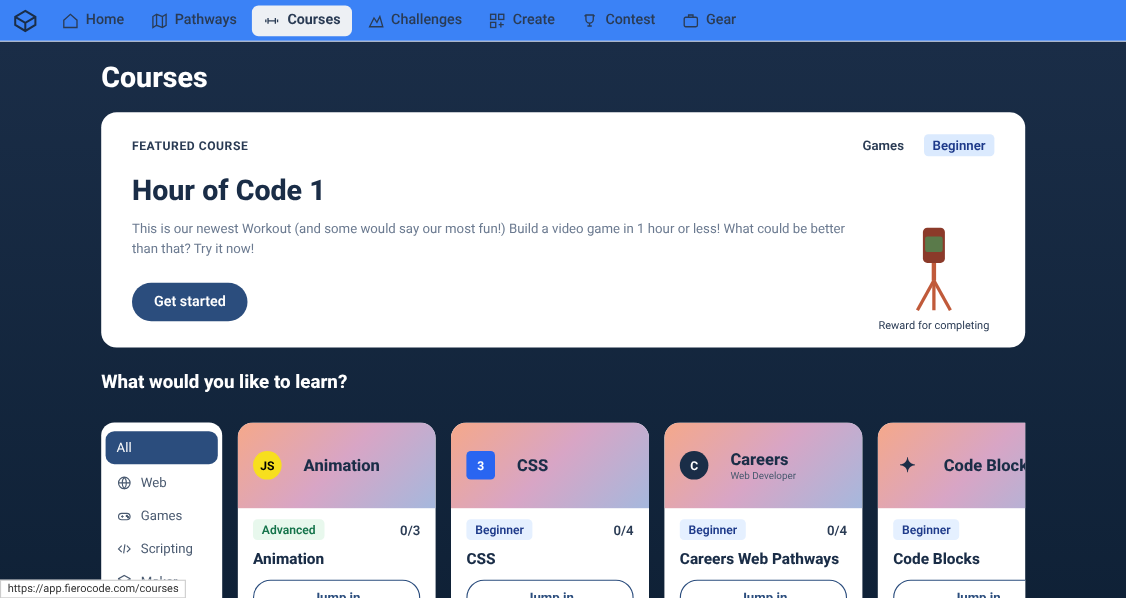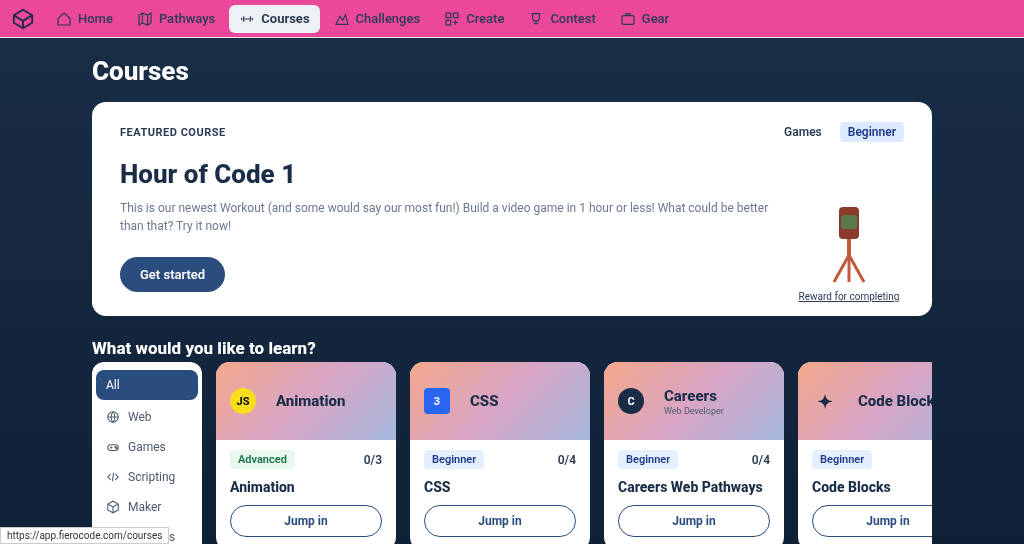--- a/index.html
+++ b/index.html
@@ -1,40 +1,40 @@
 <!DOCTYPE html>
 <html><head>
 <meta charset="utf-8">
 <style>
 * { margin: 0; padding: 0; box-sizing: border-box; font-family: -apple-system, BlinkMacSystemFont, 'Segoe UI', Roboto, sans-serif; }
 body { background: #fff; width: 1024px; height: 544px; overflow: hidden; }
 
-.topnav { height: 38px; background: #ec4899; display: flex; align-items: center; padding: 0 12px; border-bottom: 1px solid #e5e5e5; gap: 4px; }
+.topnav { height: 38px; background: #3b82f6; display: flex; align-items: center; padding: 0 12px; border-bottom: 1px solid #e5e5e5; gap: 4px; }
 .logo { width: 22px; height: 22px; margin-right: 8px; }
 .nav-item { display: flex; align-items: center; gap: 6px; padding: 6px 10px; border-radius: 6px; color: #2a3b54; font-size: 13px; font-weight: 500; cursor: pointer; }
 .nav-item.active { background: #edf0f4; font-weight: 700; }
 .nav-icon { width: 16px; height: 16px; stroke: #2a3b54; stroke-width: 1.8; fill: none; }
 
 .main { background: linear-gradient(180deg, #1a2d47 0%, #0e2035 100%); min-height: 506px; padding: 18px 0; }
 .container { max-width: 880px; margin: 0 auto; padding: 0 20px; }
 .page-title { color: #fff; font-size: 26px; font-weight: 800; margin-bottom: 16px; }
 
 .featured-card { background: #fff; border-radius: 14px; padding: 24px 28px; position: relative; min-height: 190px; }
 .featured-label { font-size: 11px; font-weight: 700; letter-spacing: 0.5px; color: #2a3b54; text-transform: uppercase; }
 .tags { position: absolute; top: 20px; right: 28px; display: flex; gap: 10px; }
 .tag { font-size: 12px; font-weight: 600; color: #2a3b54; padding: 3px 8px; border-radius: 4px; }
 .tag.highlight { background: #dbeafe; color: #1e3a8a; }
 .featured-title { font-size: 26px; font-weight: 800; color: #1a2d47; margin-top: 20px; }
 .featured-desc { font-size: 12px; color: #6b7a90; margin-top: 10px; max-width: 660px; line-height: 1.5; }
 .btn-primary { background: #2b4d7d; color: #fff; border: none; border-radius: 999px; padding: 10px 20px; font-size: 13px; font-weight: 600; margin-top: 22px; cursor: pointer; }
 .reward { position: absolute; right: 28px; bottom: 14px; text-align: center; width: 110px; }
 .reward-img { width: 70px; height: 90px; margin: 0 auto; display: flex; align-items: center; justify-content: center; }
-.reward-label { font-size: 10px; color: #2a3b54; margin-top: 4px; text-decoration: underline; }
-
-.section-heading { color: #fff; font-size: 17px; font-weight: 800; margin-top: 22px; margin-bottom: 4px; }
+.reward-label { font-size: 10px; color: #2a3b54; margin-top: 4px; }
+
+.section-heading { color: #fff; font-size: 17px; font-weight: 800; margin-top: 22px; margin-bottom: 26px; }
 
 .content-row { display: flex; gap: 14px; align-items: flex-start; }
 .sidebar { background: #fff; border-radius: 12px; width: 110px; flex-shrink: 0; padding: 6px 0; }
 .side-item { display: flex; align-items: center; gap: 8px; padding: 8px 14px; font-size: 12px; color: #4a5a70; cursor: pointer; }
 .side-item.active { background: #2b4d7d; color: #fff; border-radius: 8px; margin: 2px 4px; padding: 8px 10px; text-align: center; }
 .side-icon { width: 14px; height: 14px; stroke: currentColor; stroke-width: 1.8; fill: none; }
 
 .cards { display: flex; gap: 14px; flex: 1; overflow: hidden; }
 .course-card { background: #fff; border-radius: 14px; width: 180px; flex-shrink: 0; overflow: hidden; display: flex; flex-direction: column; }
 .card-head { height: 78px; background: linear-gradient(135deg, #f5a88a 0%, #d8a5c5 50%, #a5b8dd 100%); display: flex; align-items: center; gap: 20px; padding: 0 14px; }

